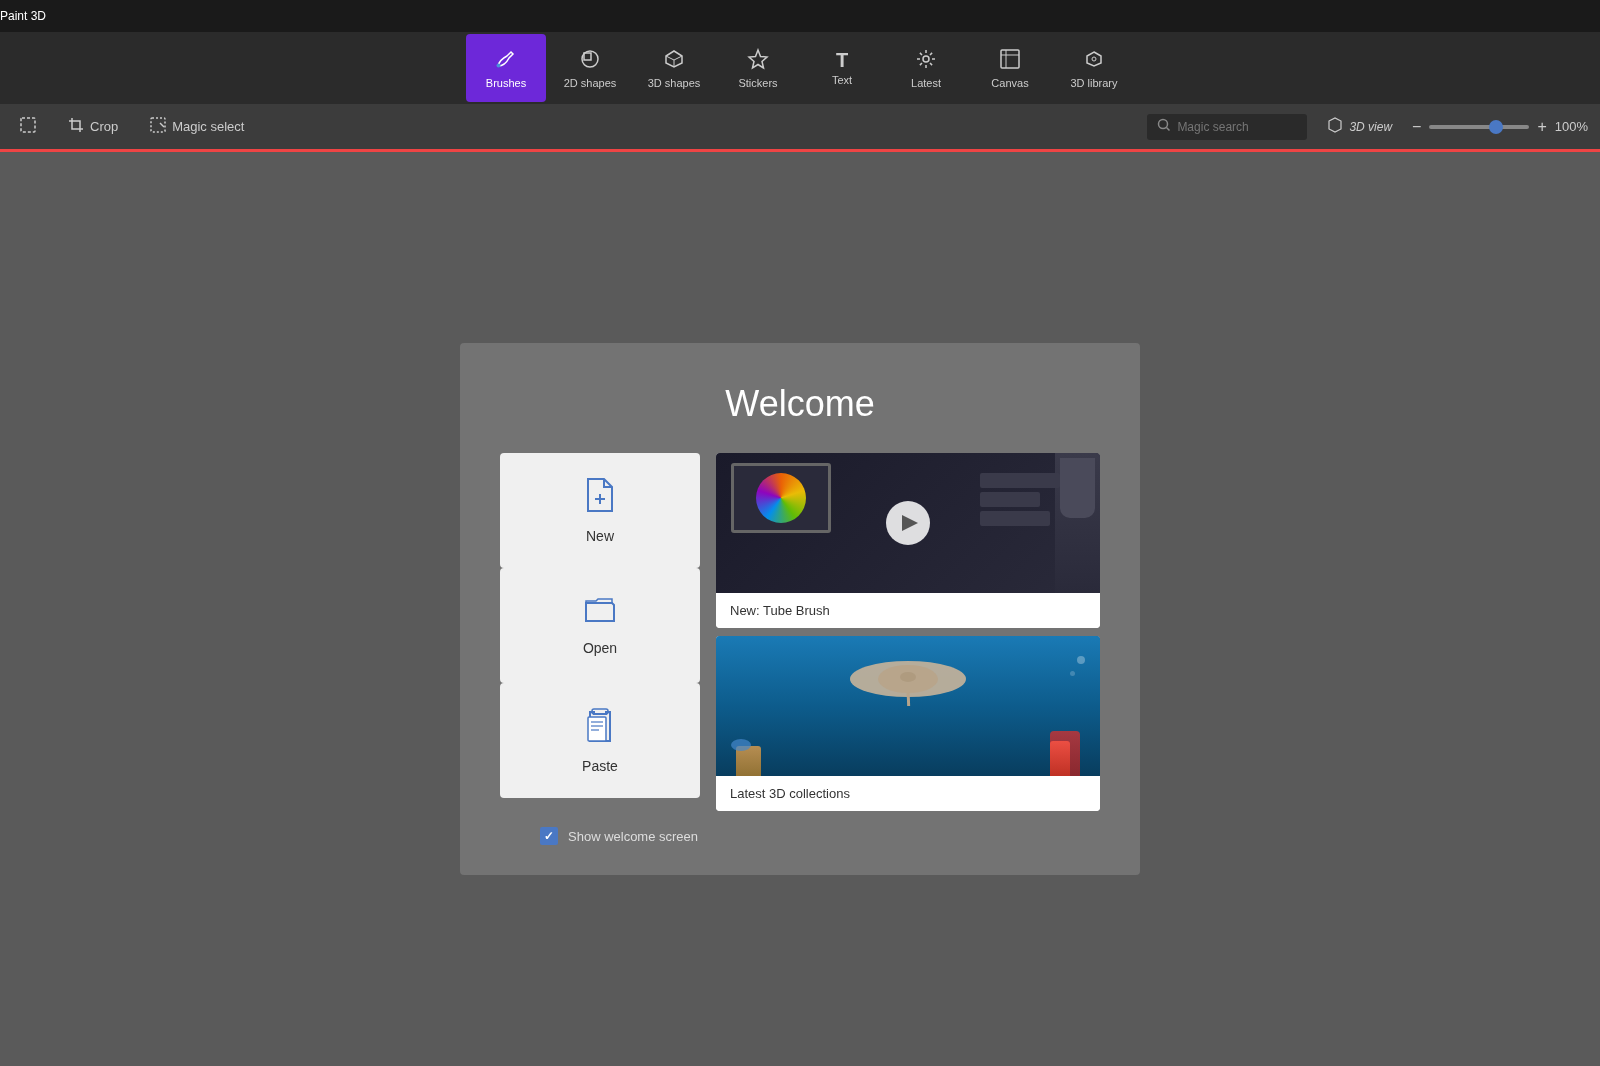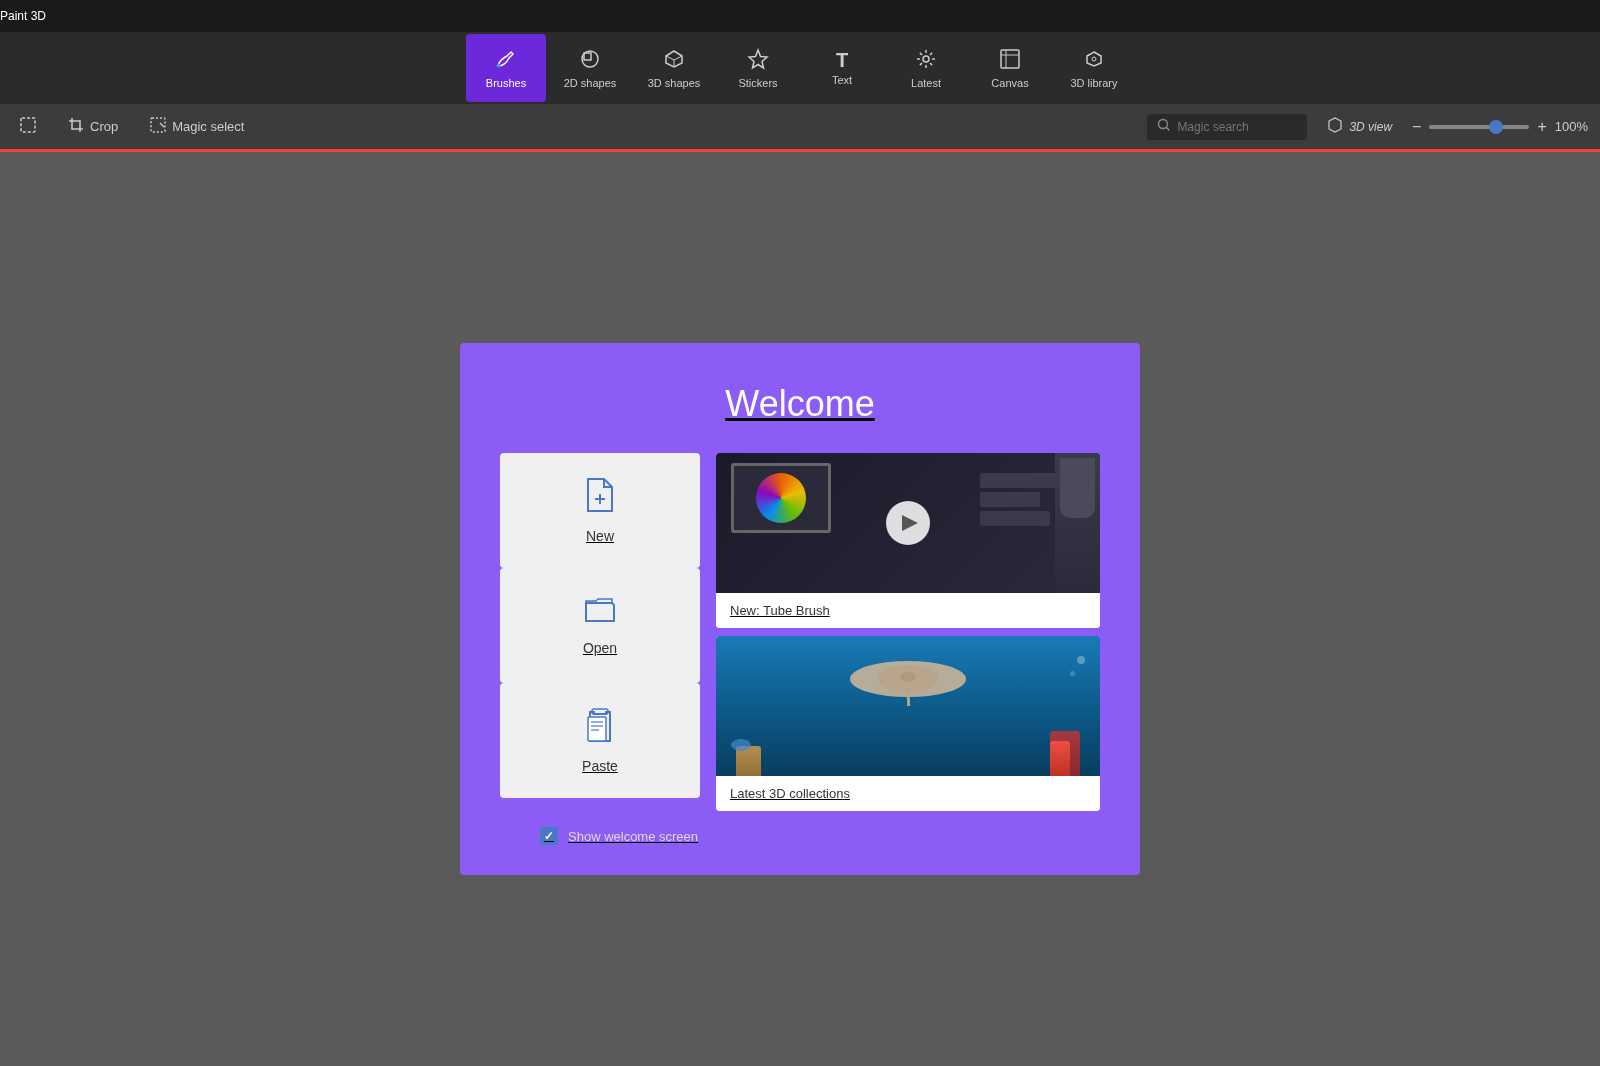--- a/index.html
+++ b/index.html
@@ -154,26 +154,25 @@
       width: 100%;
       height: calc(1066px - 32px - 72px - 48px);
       background: #5a5a5a;
       display: flex;
       align-items: center;
       justify-content: center;
     }
 
     
     #welcome-dialog {
-      background: #8b5cf6;
+      background: #737373;
       border-radius: 4px;
       padding: 40px 40px 30px 40px;
       width: 680px;
       min-height: 500px;
-      text-decoration: underline;
     }
     #welcome-title {
       color: #ffffff;
       font-size: 36px;
       font-weight: 300;
       text-align: center;
       margin-bottom: 28px;
     }
     #welcome-content {
       display: flex;

